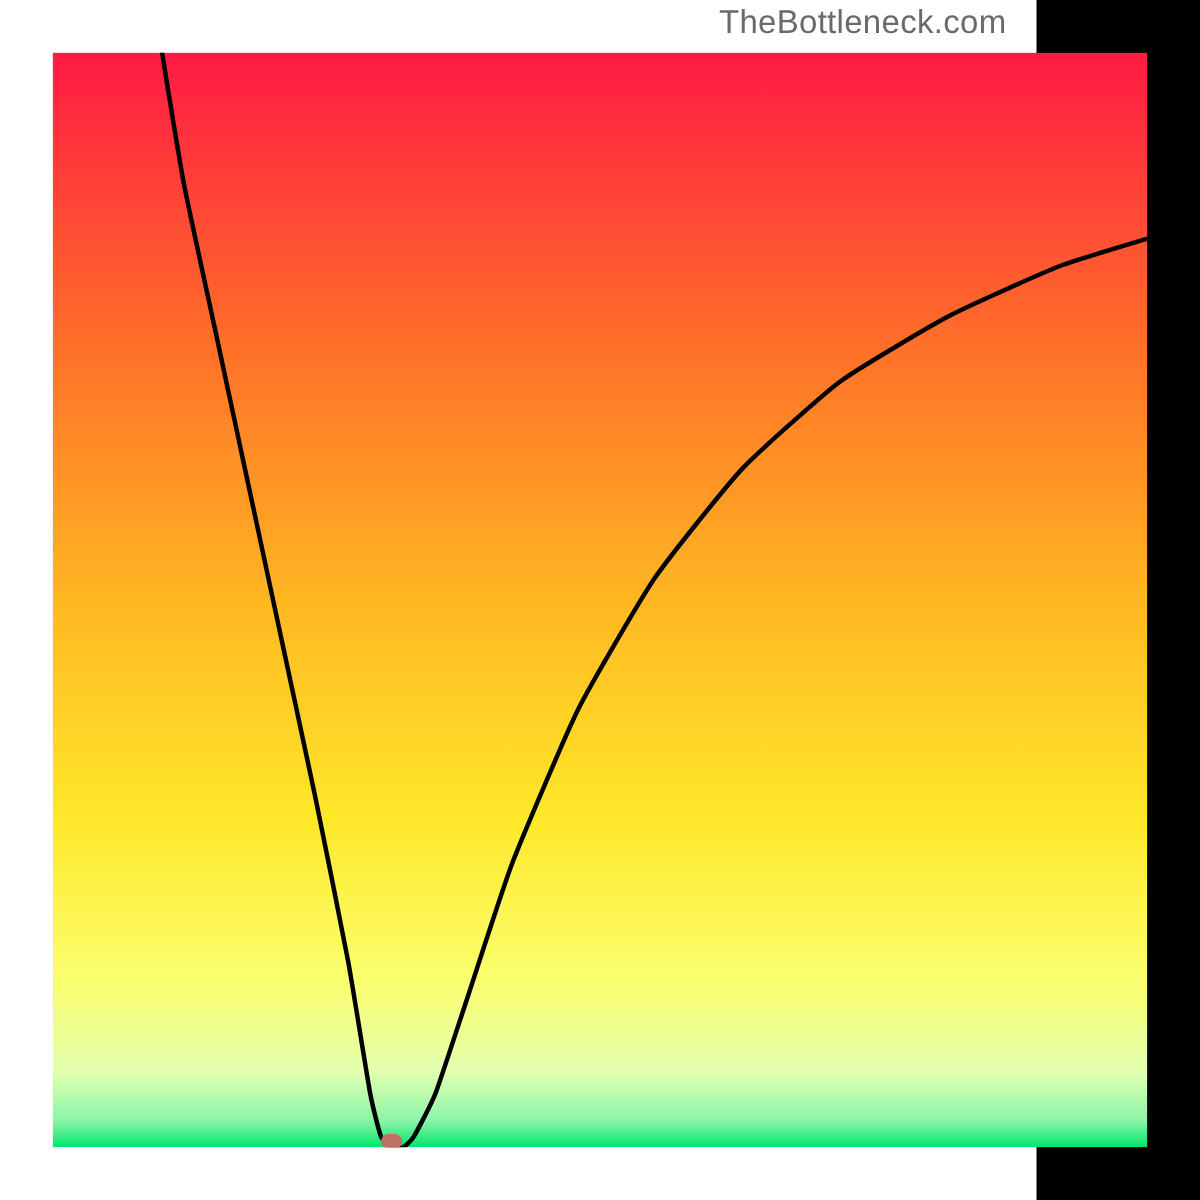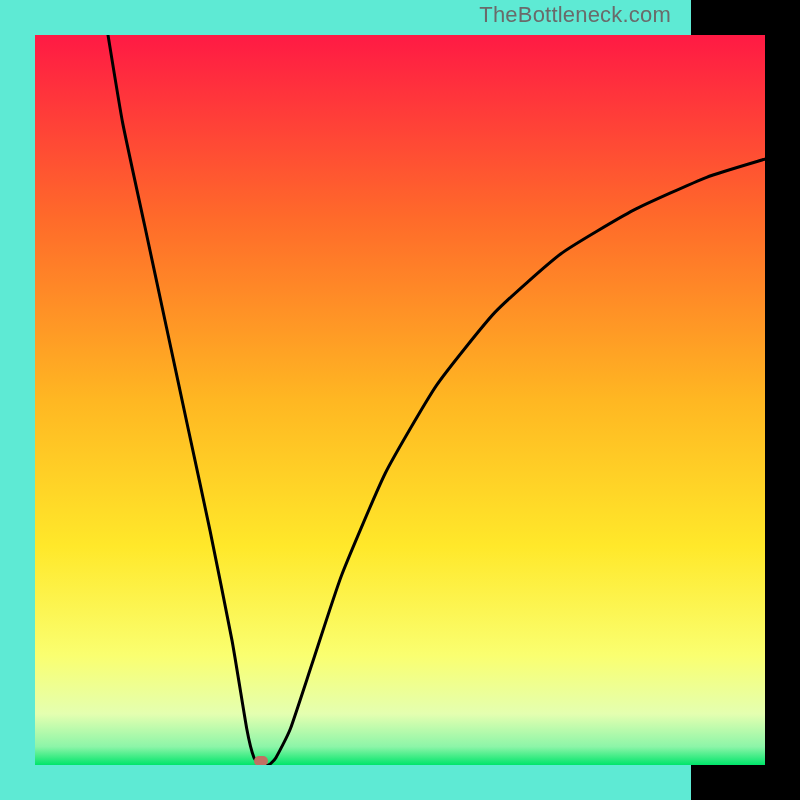--- a/index.html
+++ b/index.html
@@ -10,21 +10,21 @@
     background: #000;
     font-family: Arial, Helvetica, sans-serif;
     overflow: hidden;
   }
   .frame {
     position: absolute;
     left: 0;
     top: 0;
     width: 691px;
     height: 800px;
-    background: #5eead4;
+    background: #ffffff;
   }
   .watermark {
     position: absolute;
     top: 2px;
     right: 20px;
     color: #6a6a6a;
     font-size: 22px;
     letter-spacing: 0.2px;
     font-weight: 400;
   }

